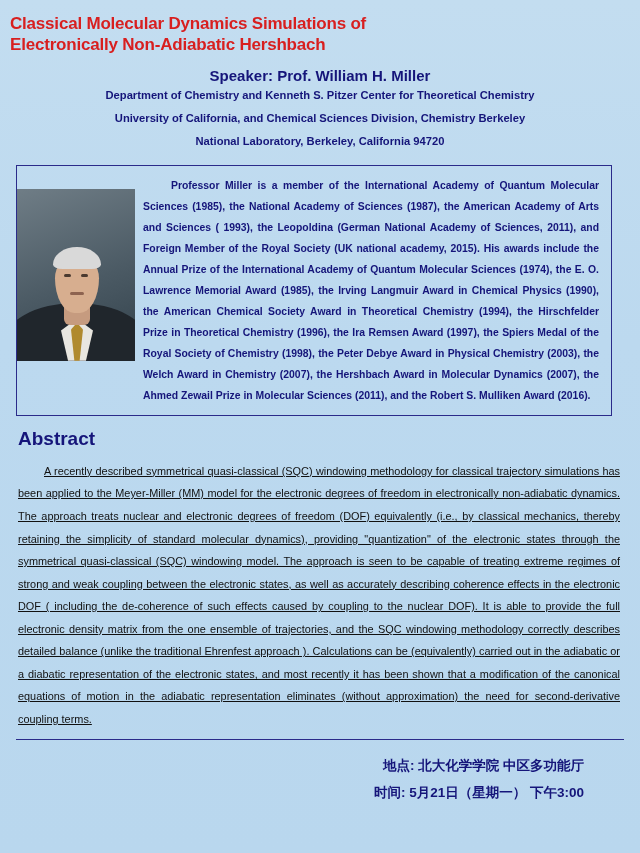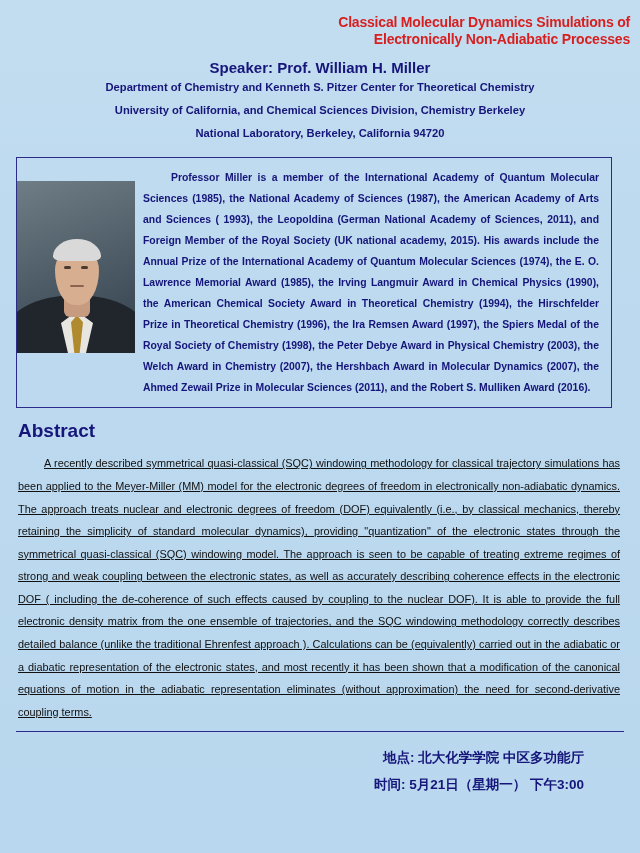--- a/index.html
+++ b/index.html
@@ -15,24 +15,24 @@
   }
   .poster {
     position: relative;
     width: 640px;
     height: 853px;
     background: linear-gradient(180deg, #c3ddf0 0%, #bcd9ef 40%, #b9d7ee 100%);
     box-sizing: border-box;
     padding: 0 10px;
   }
   .title {
-    text-align: right;
+    text-align: left;
     color: #d81f1f;
     font-weight: bold;
-    font-size: 14px;
+    font-size: 17px;
     line-height: 1.23;
     padding-top: 14px;
     letter-spacing: -0.2px;
   }
   .title .line2 { display: block; }
   .speaker {
     text-align: center;
     color: #15157a;
     font-weight: bold;
     font-size: 15px;
@@ -170,21 +170,21 @@
     line-height: 2.0;
   }
 </style>
 </head>
 <body>
 
 <div class="poster">
 
   <div class="title">
     <span>Classical Molecular Dynamics Simulations of</span>
-    <span class="line2">Electronically Non-Adiabatic Processes</span>
+    <span class="line2">Electronically Non-Adiabatic Hershbach</span>
   </div>
 
   <div class="speaker">Speaker: Prof. William H. Miller</div>
 
   <div class="affil">
     <div>Department of Chemistry and Kenneth S. Pitzer Center for Theoretical Chemistry</div>
     <div>University of California, and Chemical Sciences Division, Chemistry Berkeley</div>
     <div>National Laboratory, Berkeley, California 94720</div>
   </div>
 

